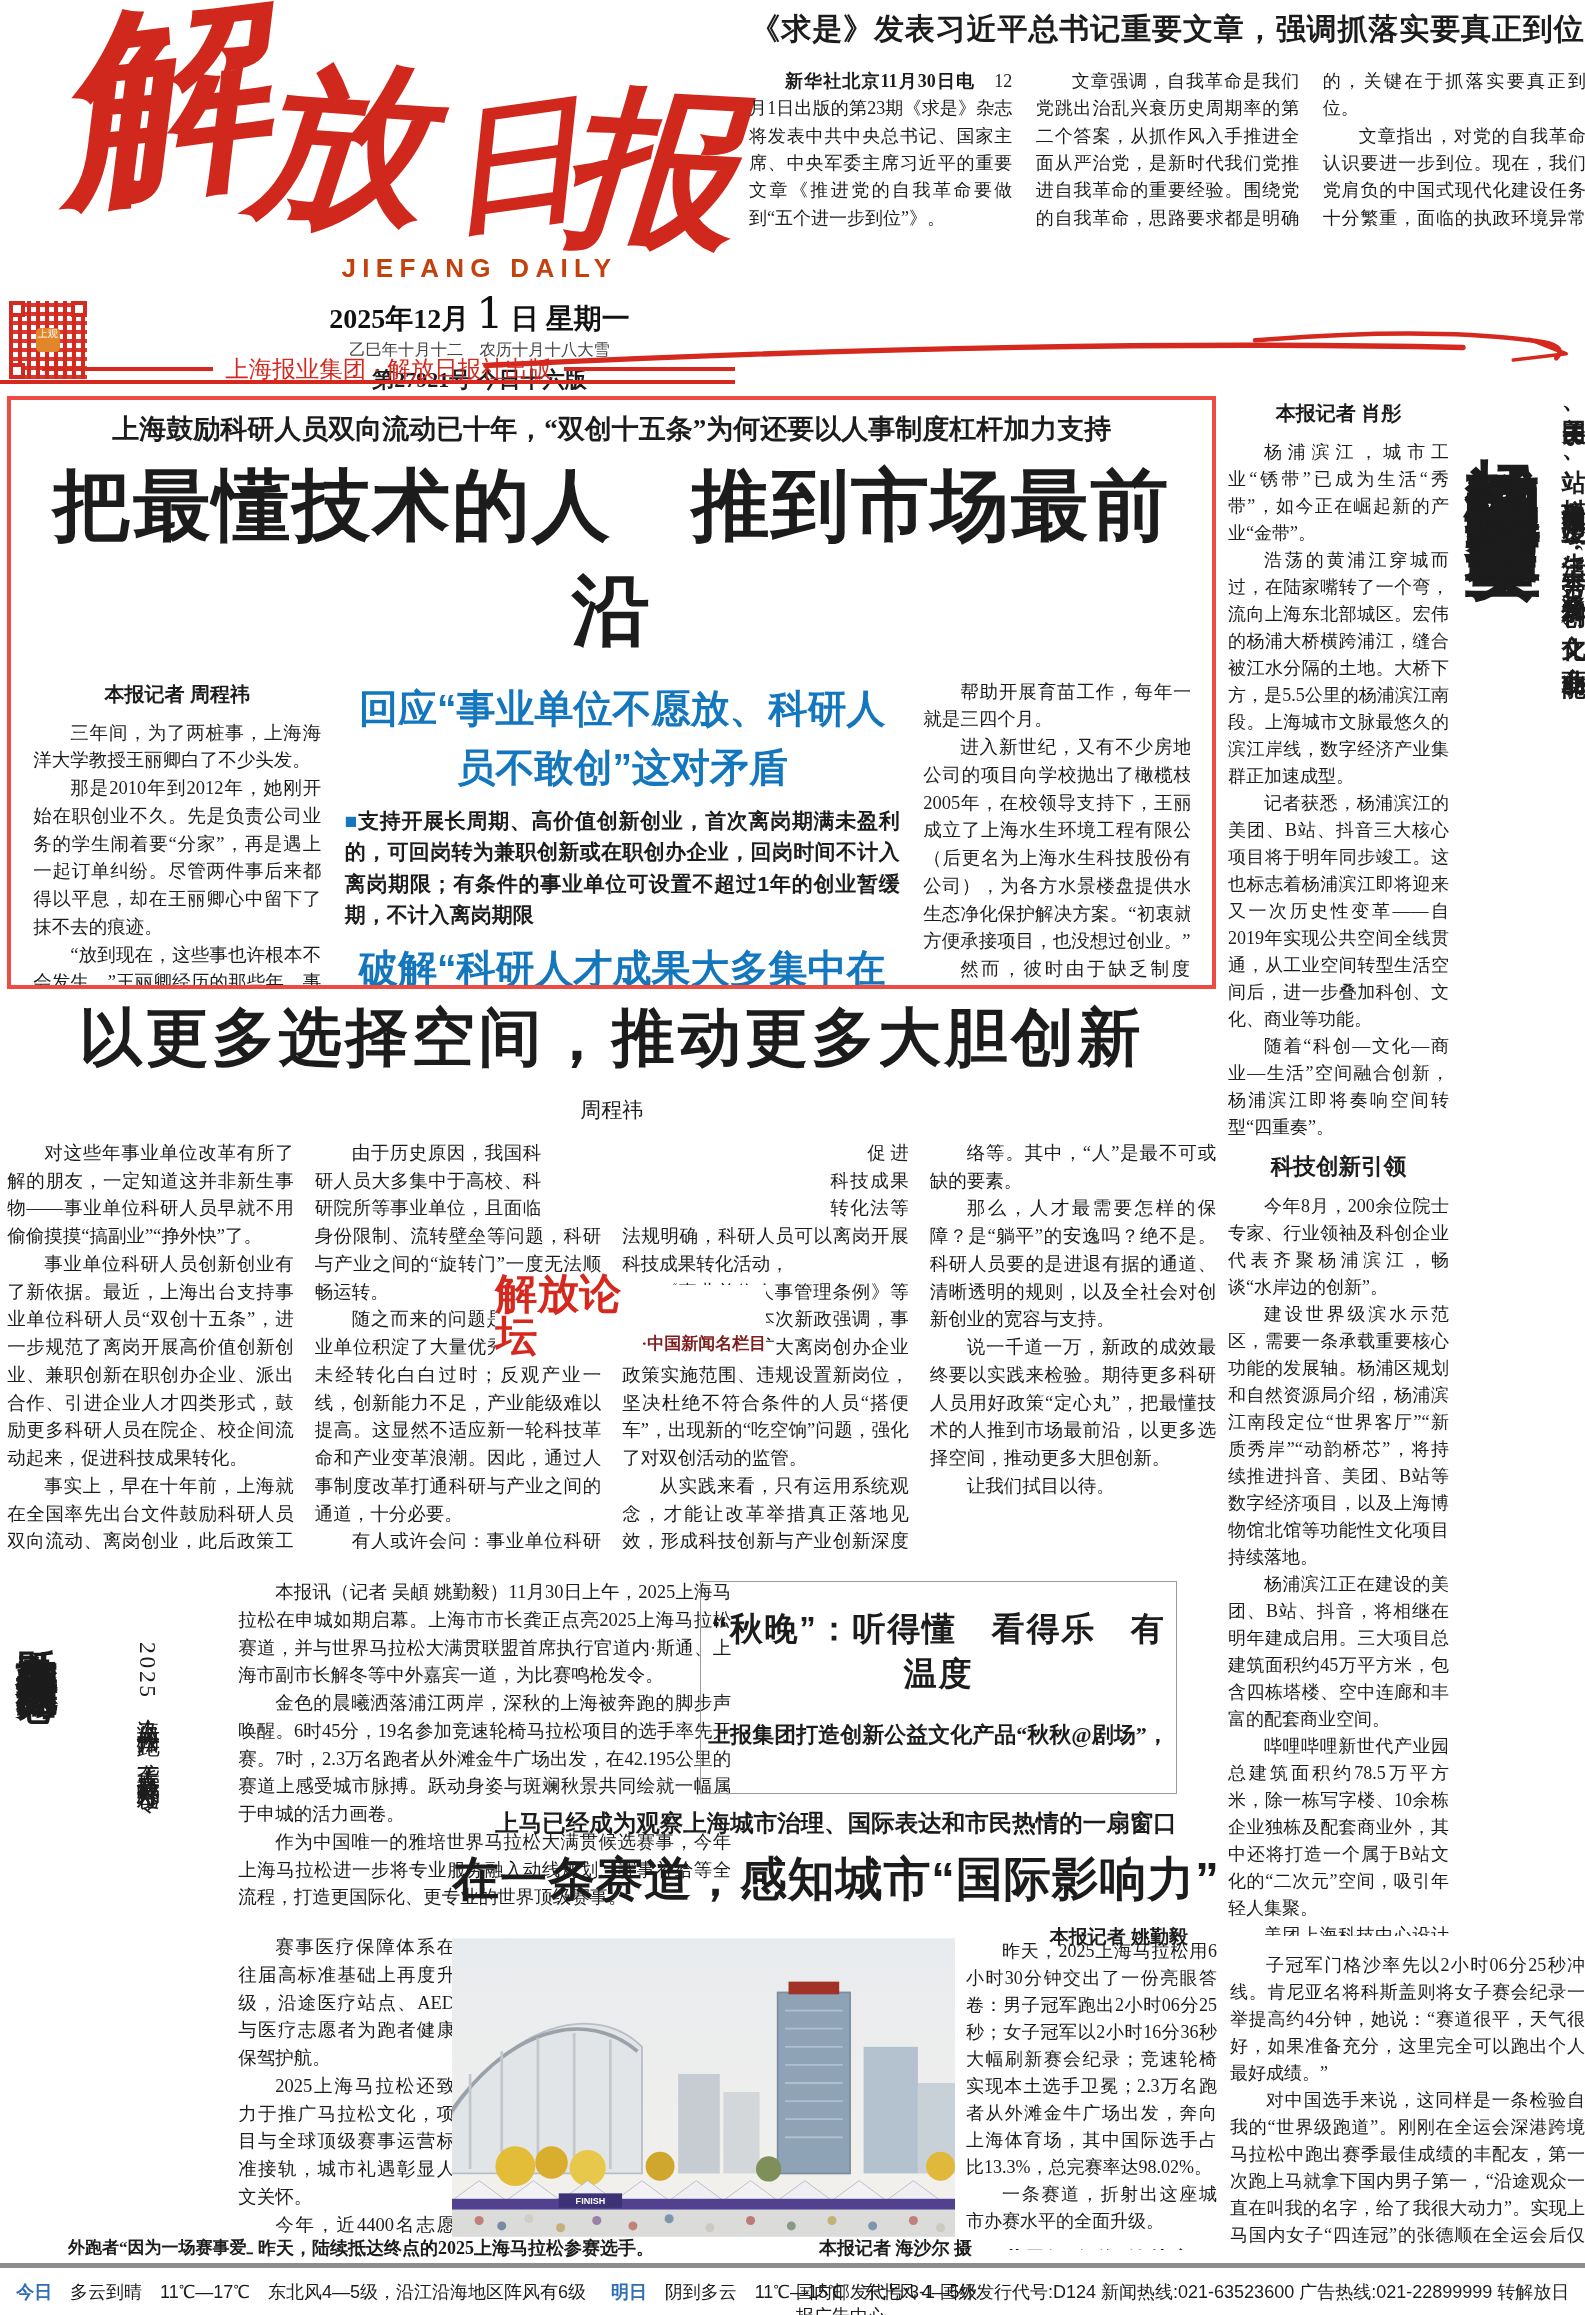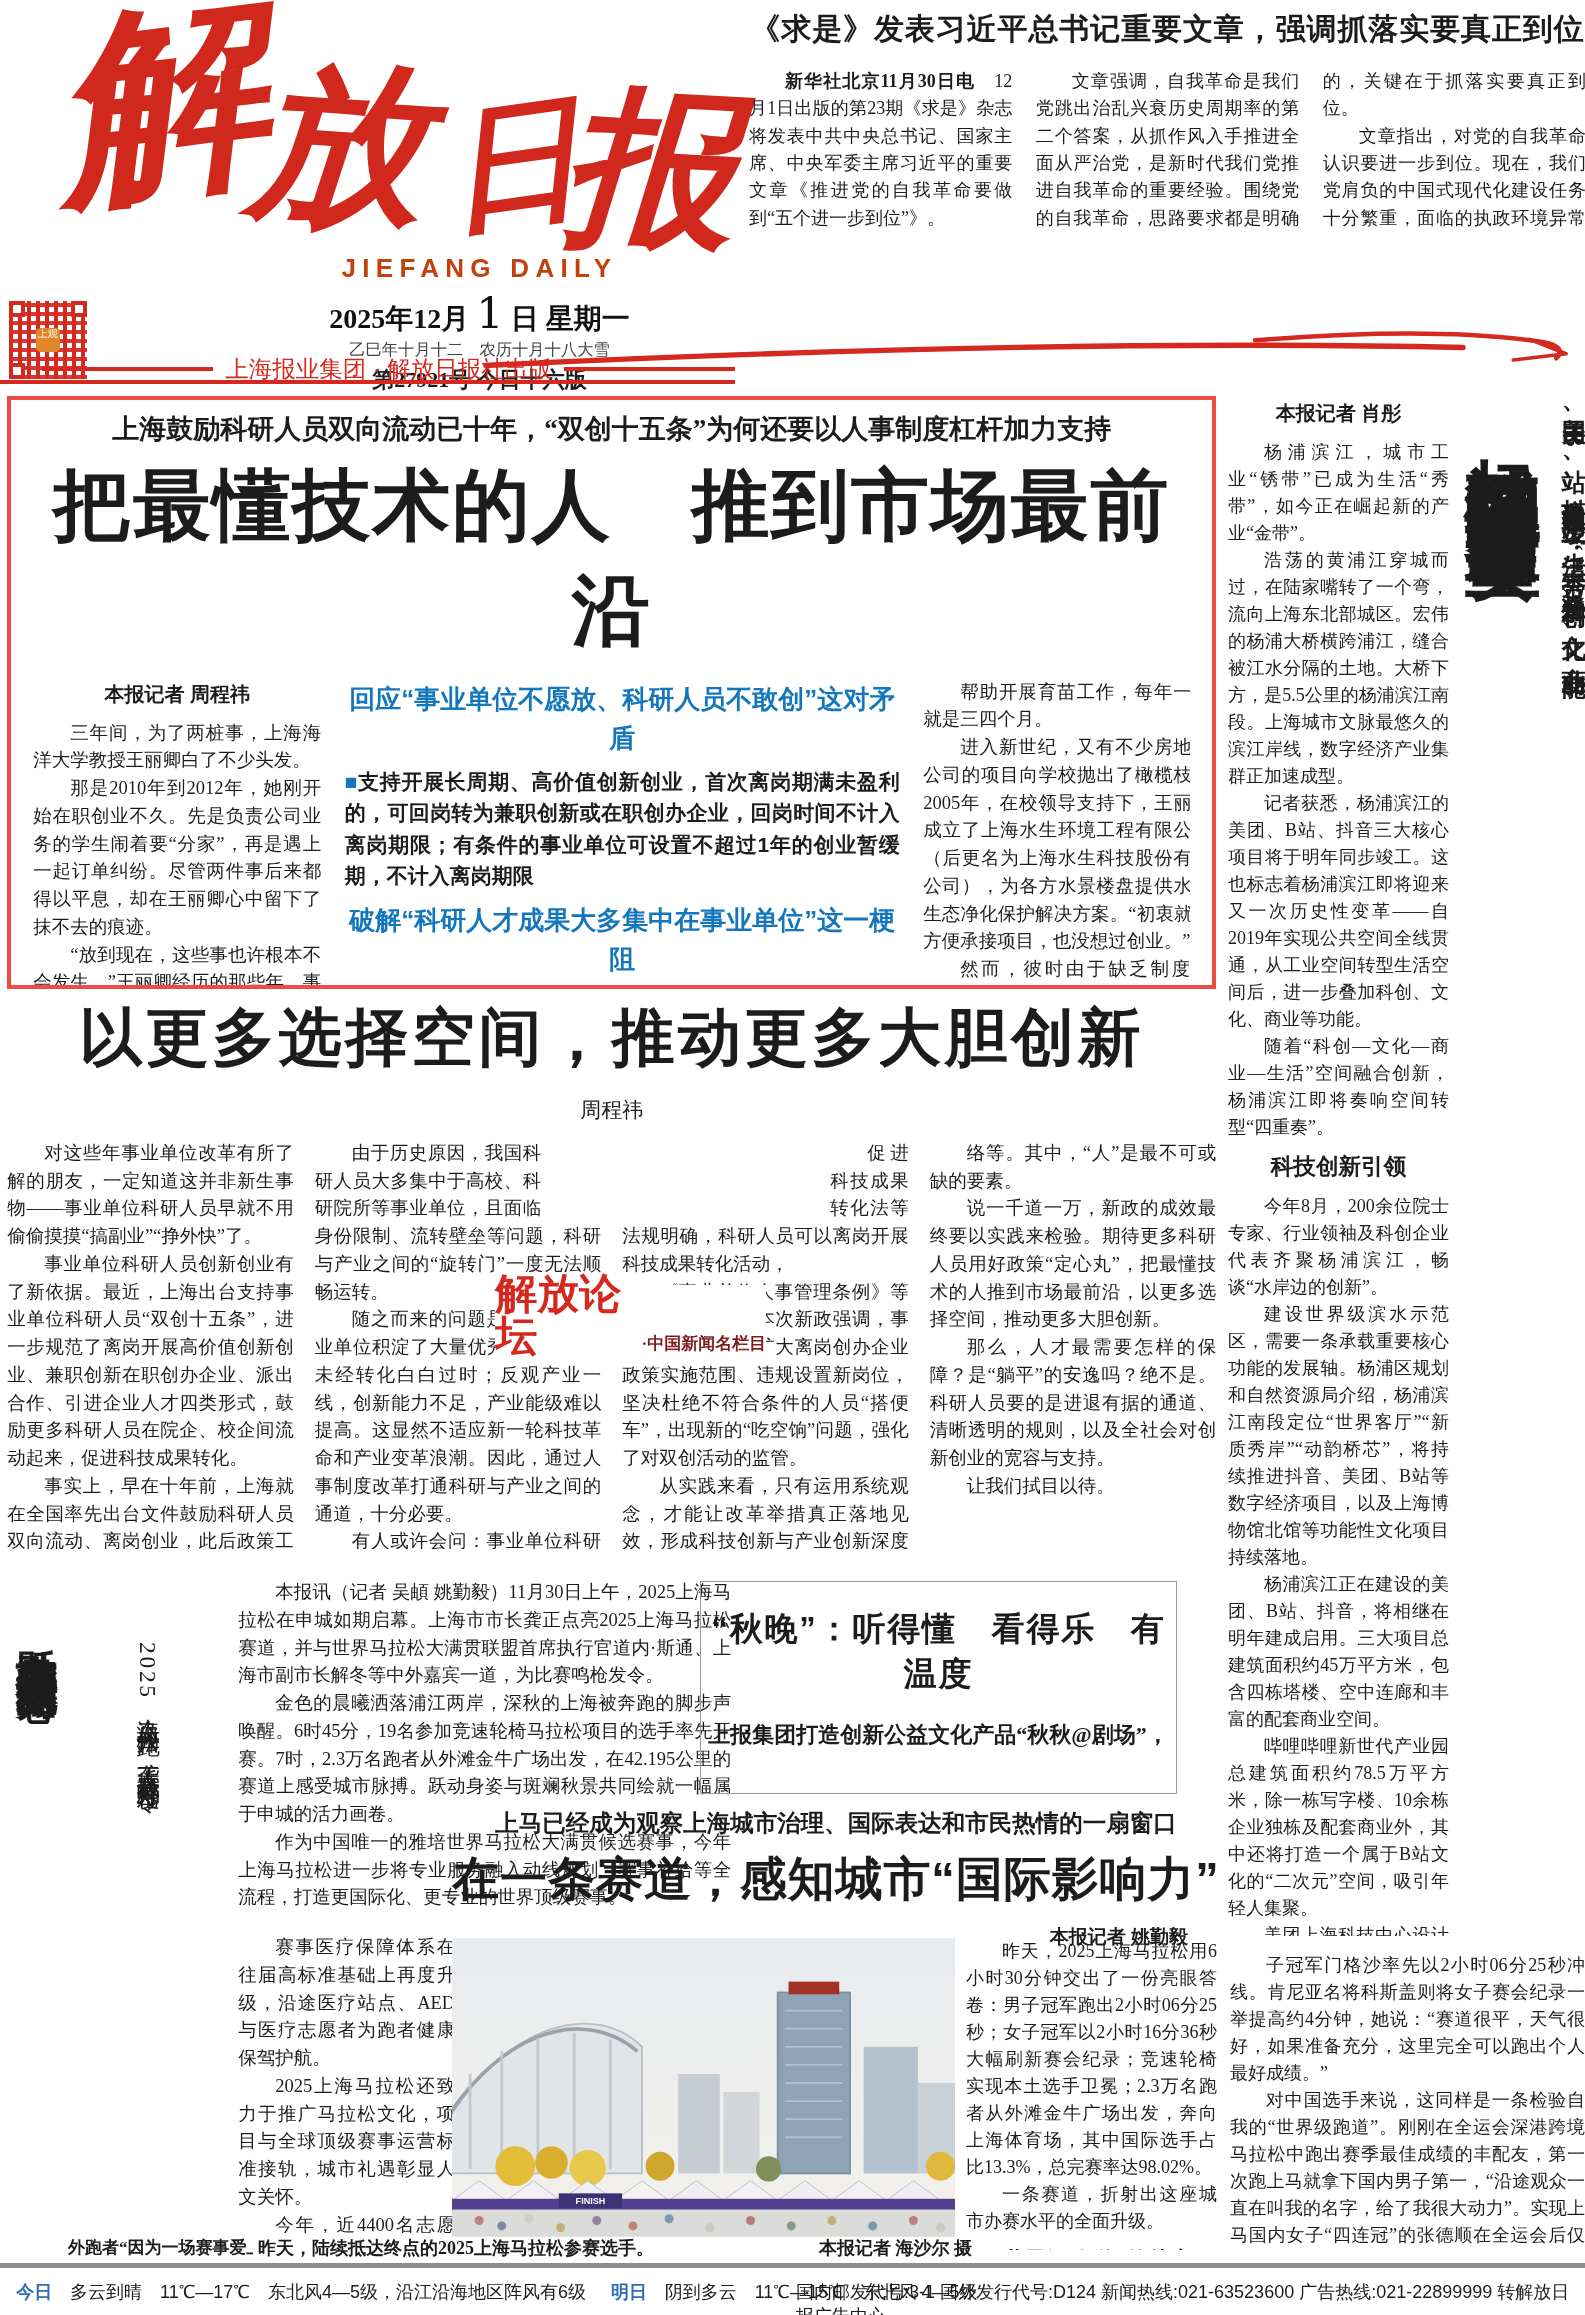--- a/index.html
+++ b/index.html
@@ -44,21 +44,21 @@
   .redbox{position:absolute;left:7.2px;top:396px;width:1209px;height:593px;border:4.5px solid #ee4b42;
           box-sizing:border-box;padding:11px 22px;overflow:hidden;}
   .rb-kicker{text-align:center;font-size:27px;font-weight:bold;}
   .rb-head{text-align:center;font-size:78px;font-weight:bold;font-family:"Liberation Sans",sans-serif;
            letter-spacing:1.8px;margin:7.2px 0 14.5px;}
   .rb-cols{display:flex;gap:23.5px;height:362px;overflow:hidden;}
   .rb-col{font-size:18.5px;line-height:1.5;}
   .rb-c1,.rb-c4{width:288px;flex:none;}
   .rb-mid{width:555px;flex:none;}
   .byline{text-align:center;font-family:"Liberation Sans",sans-serif;font-weight:bold;font-size:20px;margin:0 0 11px;}
-  .blue-head{color:#1477bd;font-family:"Liberation Sans",sans-serif;font-weight:bold;font-size:26px;
+  .blue-head{color:#1477bd;font-family:"Liberation Sans",sans-serif;font-weight:bold;font-size:39px;
              text-align:center;margin:1.8px 0 7.2px;}
   .blue-point{font-family:"Liberation Sans",sans-serif;font-weight:bold;font-size:21px;line-height:1.5;
               text-align:justify;margin:0 0 9px;}
   .blue-point .sq{color:#1477bd;}
   
   .forum{position:absolute;left:7.2px;top:995px;width:1209px;height:573px;overflow:hidden;}
   .f-head{text-align:center;font-size:63px;font-weight:bold;letter-spacing:3.6px;font-family:"DejaVu Serif",serif;}
   .f-by{text-align:center;font-size:21px;margin-top:14.5px;}
   .f-cols{display:flex;gap:21px;margin-top:16.3px;height:409px;overflow:hidden;position:relative;}
   .f-col{width:288px;font-size:18.5px;line-height:1.5;}
@@ -186,22 +186,22 @@
     <div class="f-cols">
       <div class="f-col">
           <p class="para">对这些年事业单位改革有所了解的朋友，一定知道这并非新生事物——事业单位科研人员早就不用偷偷摸摸“搞副业”“挣外快”了。</p>
           <p class="para">事业单位科研人员创新创业有了新依据。最近，上海出台支持事业单位科研人员“双创十五条”，进一步规范了离岗开展高价值创新创业、兼职创新在职创办企业、派出合作、引进企业人才四类形式，鼓励更多科研人员在院企、校企间流动起来，促进科技成果转化。</p>
           <p class="para">事实上，早在十年前，上海就在全国率先出台文件鼓励科研人员双向流动、离岗创业，此后政策工具不断迭代升级。</p>
         </div>
       <div class="f-col"><span class="cut-r"></span><span><p class="para">由于历史原因，我国科研人员大多集中于高校、科研院所等事业单位，且面临身份限制、流转壁垒等问题，科研与产业之间的“旋转门”一度无法顺畅运转。</p><p class="para">随之而来的问题是，科研类事业单位积淀了大量优秀科技成果，未经转化白白过时；反观产业一线，创新能力不足，产业能级难以提高。这显然不适应新一轮科技革命和产业变革浪潮。因此，通过人事制度改革打通科研与产业之间的通道，十分必要。</p><p class="para">有人或许会问：事业单位科研人员既有“铁饭碗”，又能“挣外快”，这不是两头占好处吗？哪有这等好事？</p></span></div>
       <div class="f-col"><span class="cut-l"></span><span><p class="para">促进科技成果转化法等法规明确，科研人员可以离岗开展科技成果转化活动，</p><p class="para">《事业单位人事管理条例》等人事制度框架。本次新政强调，事业单位不得擅自扩大离岗创办企业政策实施范围、违规设置新岗位，坚决杜绝不符合条件的人员“搭便车”，出现新的“吃空饷”问题，强化了对双创活动的监管。</p><p class="para">从实践来看，只有运用系统观念，才能让改革举措真正落地见效，形成科技创新与产业创新深度融合的良性生态网</p></span></div>
       <div class="f-col">
           <p class="para">络等。其中，“人”是最不可或缺的要素。</p>
+          <p class="para">那么，人才最需要怎样的保障？是“躺平”的安逸吗？绝不是。科研人员要的是进退有据的通道、清晰透明的规则，以及全社会对创新创业的宽容与支持。</p>
           <p class="para">说一千道一万，新政的成效最终要以实践来检验。期待更多科研人员用好政策“定心丸”，把最懂技术的人推到市场最前沿，以更多选择空间，推动更多大胆创新。</p>
-          <p class="para">那么，人才最需要怎样的保障？是“躺平”的安逸吗？绝不是。科研人员要的是进退有据的通道、清晰透明的规则，以及全社会对创新创业的宽容与支持。</p>
           <p class="para">让我们拭目以待。</p>
         </div>
       <div class="f-label">
         <span class="big">解放论坛</span>
         <span class="small">·中国新闻名栏目</span>
       </div>
     </div>
   </div>
 
   <div class="sbrief">

